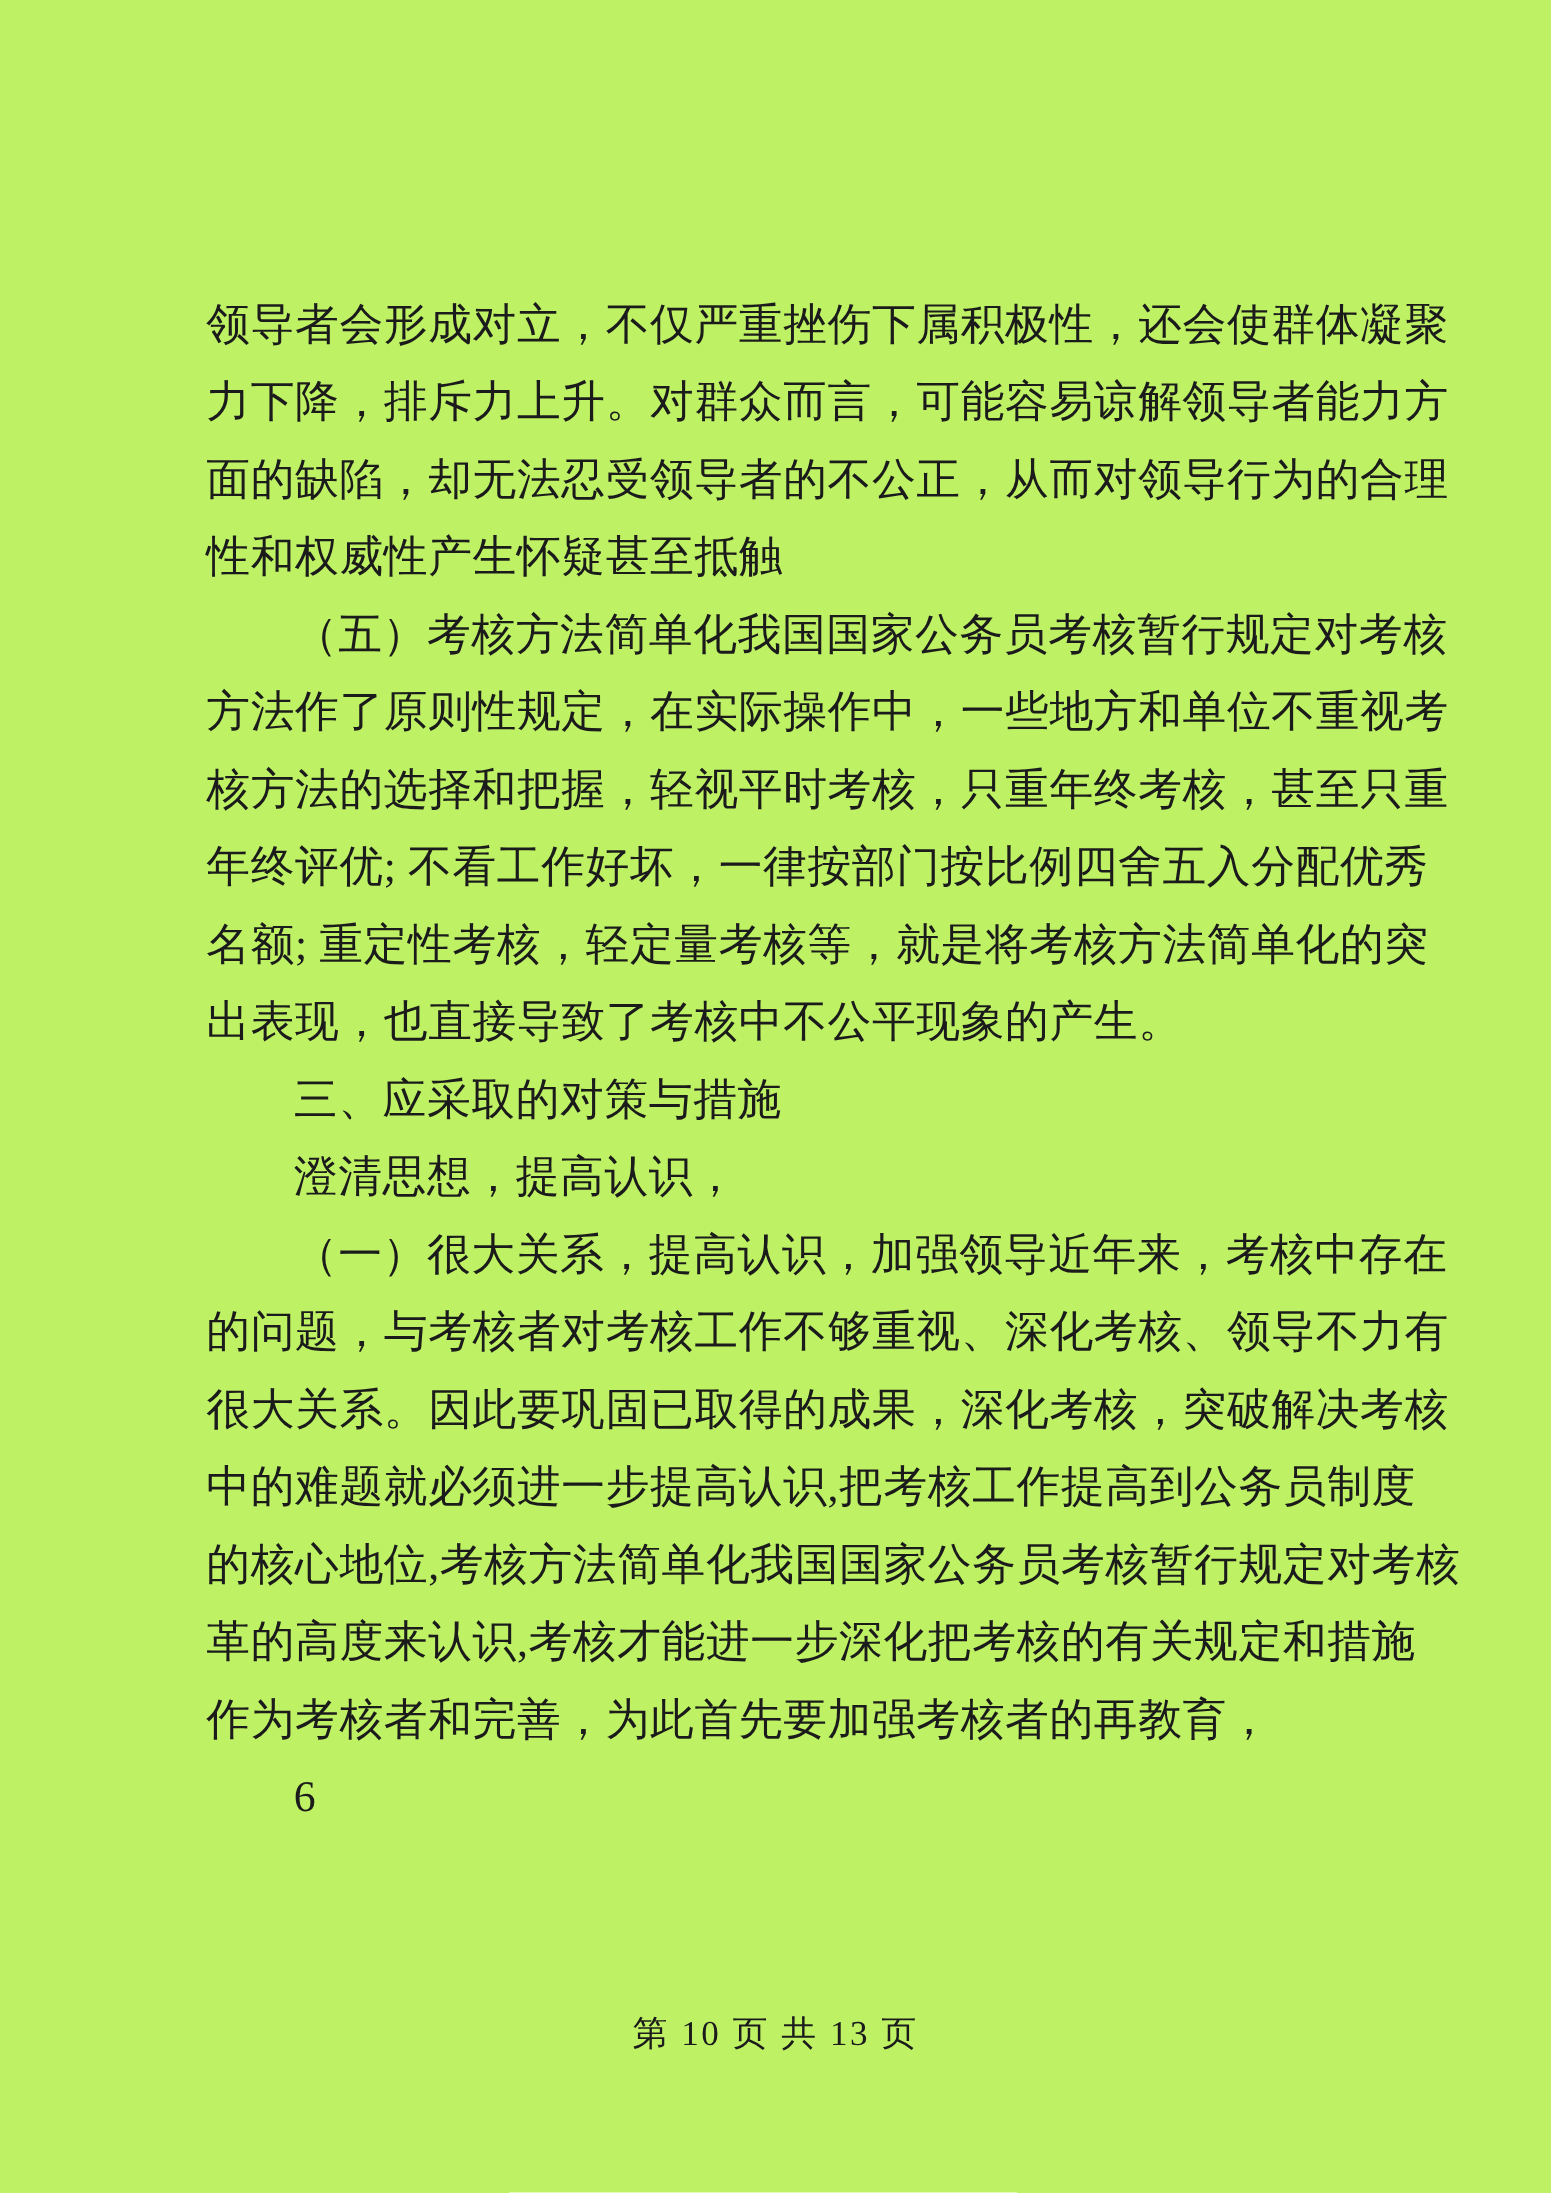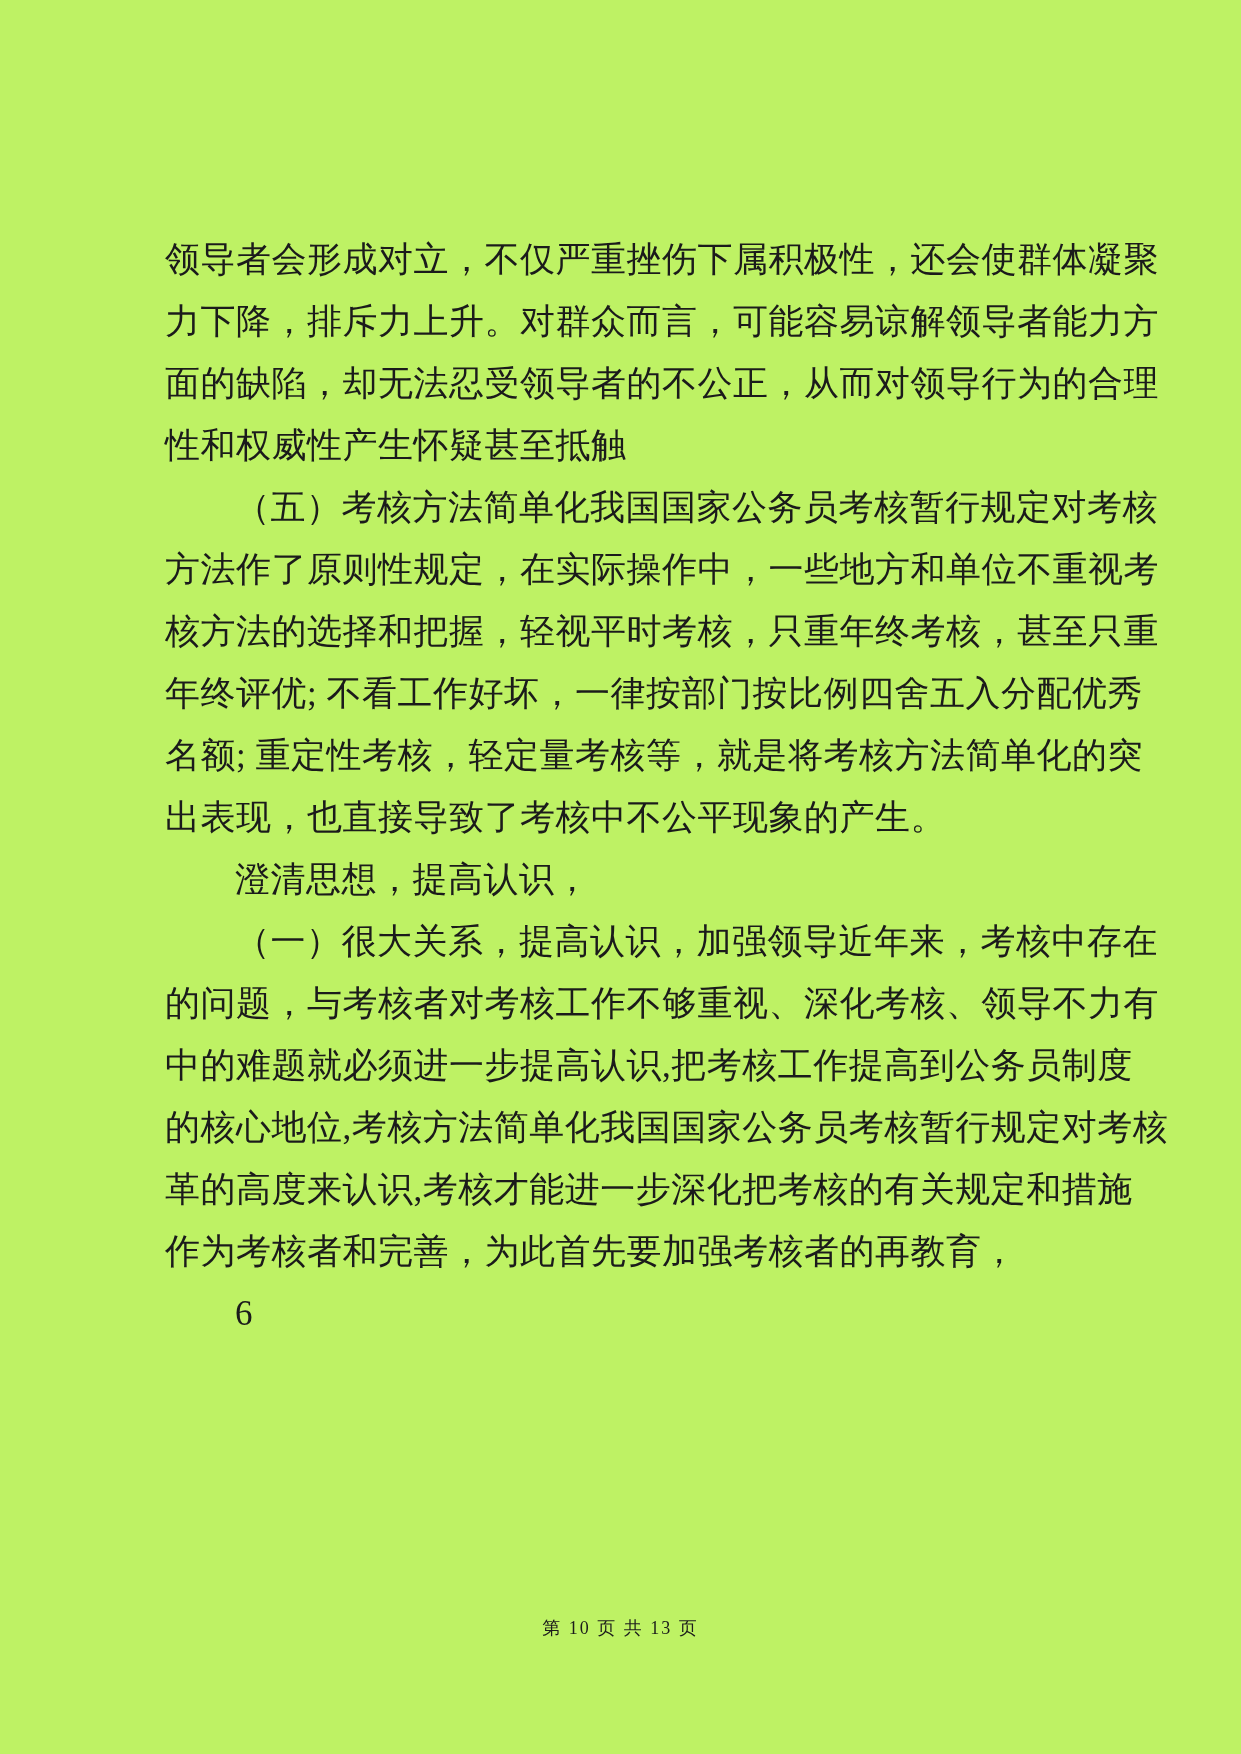--- a/index.html
+++ b/index.html
@@ -31,44 +31,46 @@
   }
   .line.indent {
     padding-left: 70px;
   }
   .page-footer {
     position: absolute;
     left: 0;
     top: 1608px;
     width: 100%;
     text-align: center;
-    font-size: 18px;
+    font-size: 28px;
     line-height: 40px;
     color: #1b1b1b;
     letter-spacing: 2px;
   }
 </style>
 </head>
 <body>
 
 <div class="page">
   <div class="text-block">
       <div class="line">领导者会形成对立，不仅严重挫伤下属积极性，还会使群体凝聚</div>
       <div class="line">力下降，排斥力上升。对群众而言，可能容易谅解领导者能力方</div>
       <div class="line">面的缺陷，却无法忍受领导者的不公正，从而对领导行为的合理</div>
       <div class="line">性和权威性产生怀疑甚至抵触</div>
       <div class="line indent">（五）考核方法简单化我国国家公务员考核暂行规定对考核</div>
       <div class="line">方法作了原则性规定，在实际操作中，一些地方和单位不重视考</div>
       <div class="line">核方法的选择和把握，轻视平时考核，只重年终考核，甚至只重</div>
       <div class="line">年终评优; 不看工作好坏，一律按部门按比例四舍五入分配优秀</div>
       <div class="line">名额; 重定性考核，轻定量考核等，就是将考核方法简单化的突</div>
       <div class="line">出表现，也直接导致了考核中不公平现象的产生。</div>
+      <div class="line indent">三、应采取的对策与措施</div>
       <div class="line indent">澄清思想，提高认识，</div>
       <div class="line indent">（一）很大关系，提高认识，加强领导近年来，考核中存在</div>
       <div class="line">的问题，与考核者对考核工作不够重视、深化考核、领导不力有</div>
+      <div class="line">很大关系。因此要巩固已取得的成果，深化考核，突破解决考核</div>
       <div class="line">中的难题就必须进一步提高认识,把考核工作提高到公务员制度</div>
       <div class="line">的核心地位,考核方法简单化我国国家公务员考核暂行规定对考核</div>
       <div class="line">革的高度来认识,考核才能进一步深化把考核的有关规定和措施</div>
       <div class="line">作为考核者和完善，为此首先要加强考核者的再教育，</div>
       <div class="line indent">6</div>
     </div>
   <div class="page-footer">第 10 页 共 13 页</div>
 </div>
 
 </body></html>

